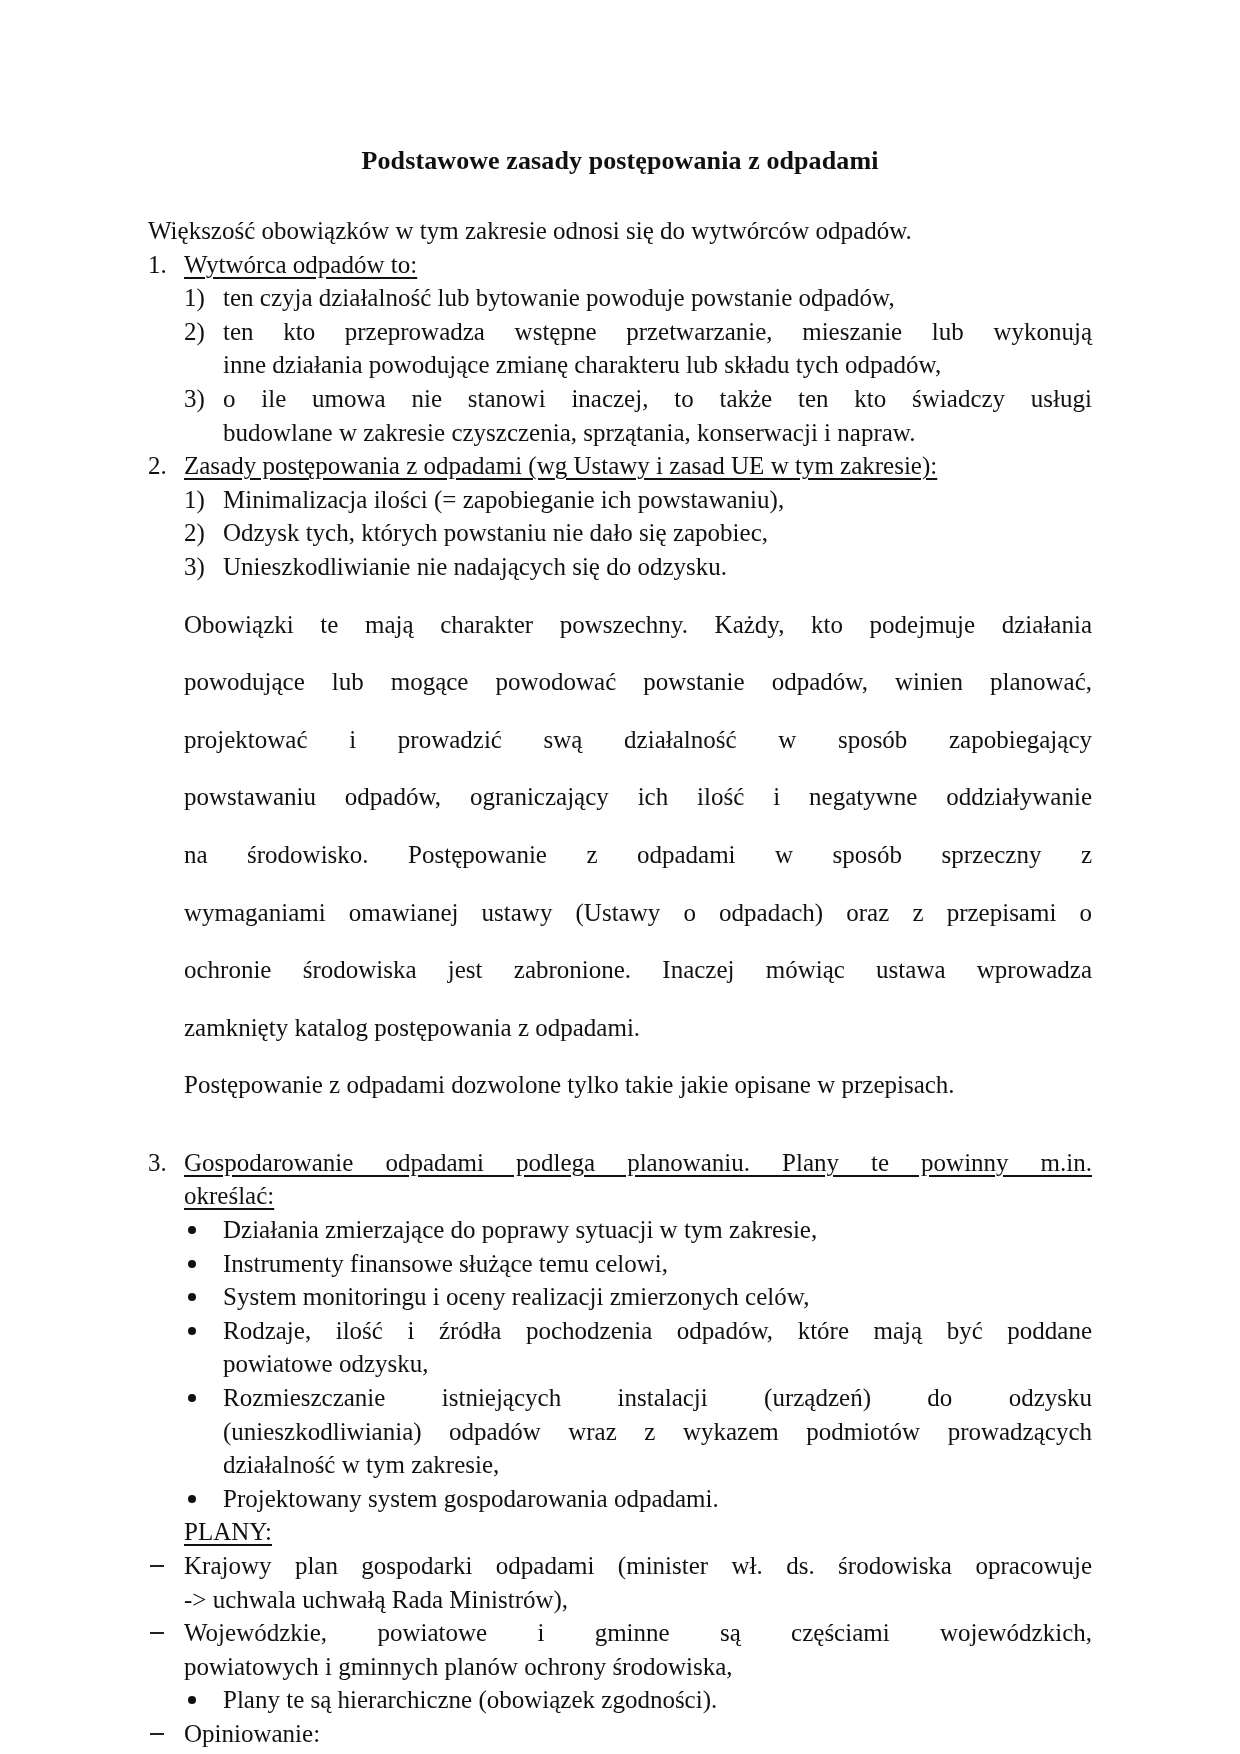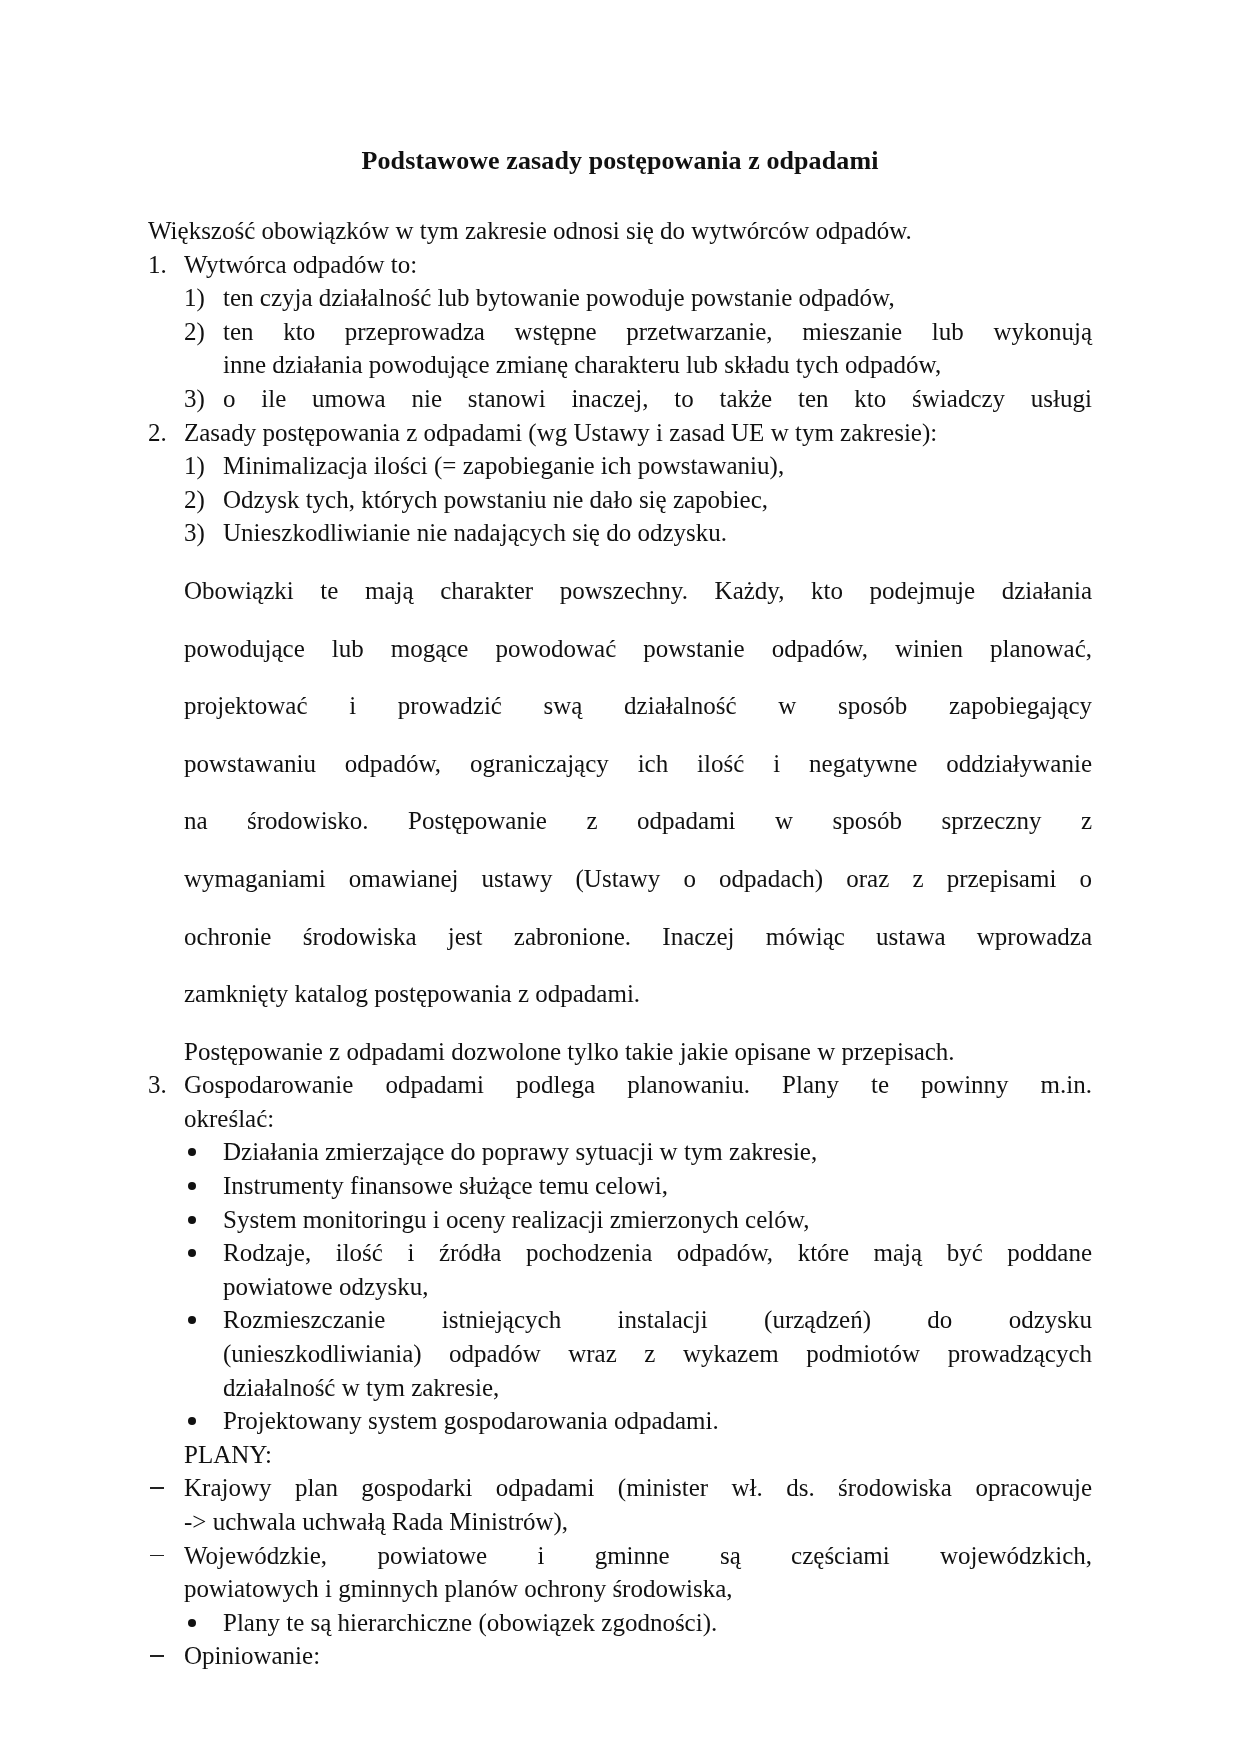--- a/index.html
+++ b/index.html
@@ -33,21 +33,21 @@
       top: 214px;
       font-size: 25px;
       line-height: 33.6px;
     }
     .line { position: relative; white-space: nowrap; height: 33.6px; }
     .justify {
       text-align: justify;
       text-align-last: justify;
       white-space: normal;
     }
-    .u { text-decoration-thickness: 2px; text-underline-offset: 4px; }
+    .u { text-decoration: underline; text-decoration-thickness: 2px; text-underline-offset: 4px; margin-top: 44px; }
     .num1 { position: absolute; left: 0; }
     .lvl1 { padding-left: 36px; }
     .num2 { position: absolute; left: 36px; }
     .lvl2 { padding-left: 75px; }
     .lvl2-cont { padding-left: 75px; }
     .para { padding-left: 36px; margin-top: 24px; }
     .bullet-mark {
       position: absolute;
       left: 40px;
       top: 13px;
@@ -87,20 +87,23 @@
     <div class="line">
       <span class="num2">2)</span>
       <div class="lvl2 justify">ten kto przeprowadza wstępne przetwarzanie, mieszanie lub wykonują</div>
     </div>
     <div class="line">
       <div class="lvl2-cont">inne działania powodujące zmianę charakteru lub składu tych odpadów,</div>
     </div>
     <div class="line">
       <span class="num2">3)</span>
       <div class="lvl2 justify">o ile umowa nie stanowi inaczej, to także ten kto świadczy usługi</div>
+    </div>
+    <div class="line">
+      <div class="lvl2-cont">budowlane w zakresie czyszczenia, sprzątania, konserwacji i napraw.</div>
     </div>
 
     <div class="line">
       <span class="num1">2.</span>
       <span class="lvl1 u">Zasady postępowania z odpadami (wg Ustawy i zasad UE w tym zakresie):</span>
     </div>
     <div class="line">
       <span class="num2">1)</span>
       <div class="lvl2">Minimalizacja ilości (= zapobieganie ich powstawaniu),</div>
     </div>

